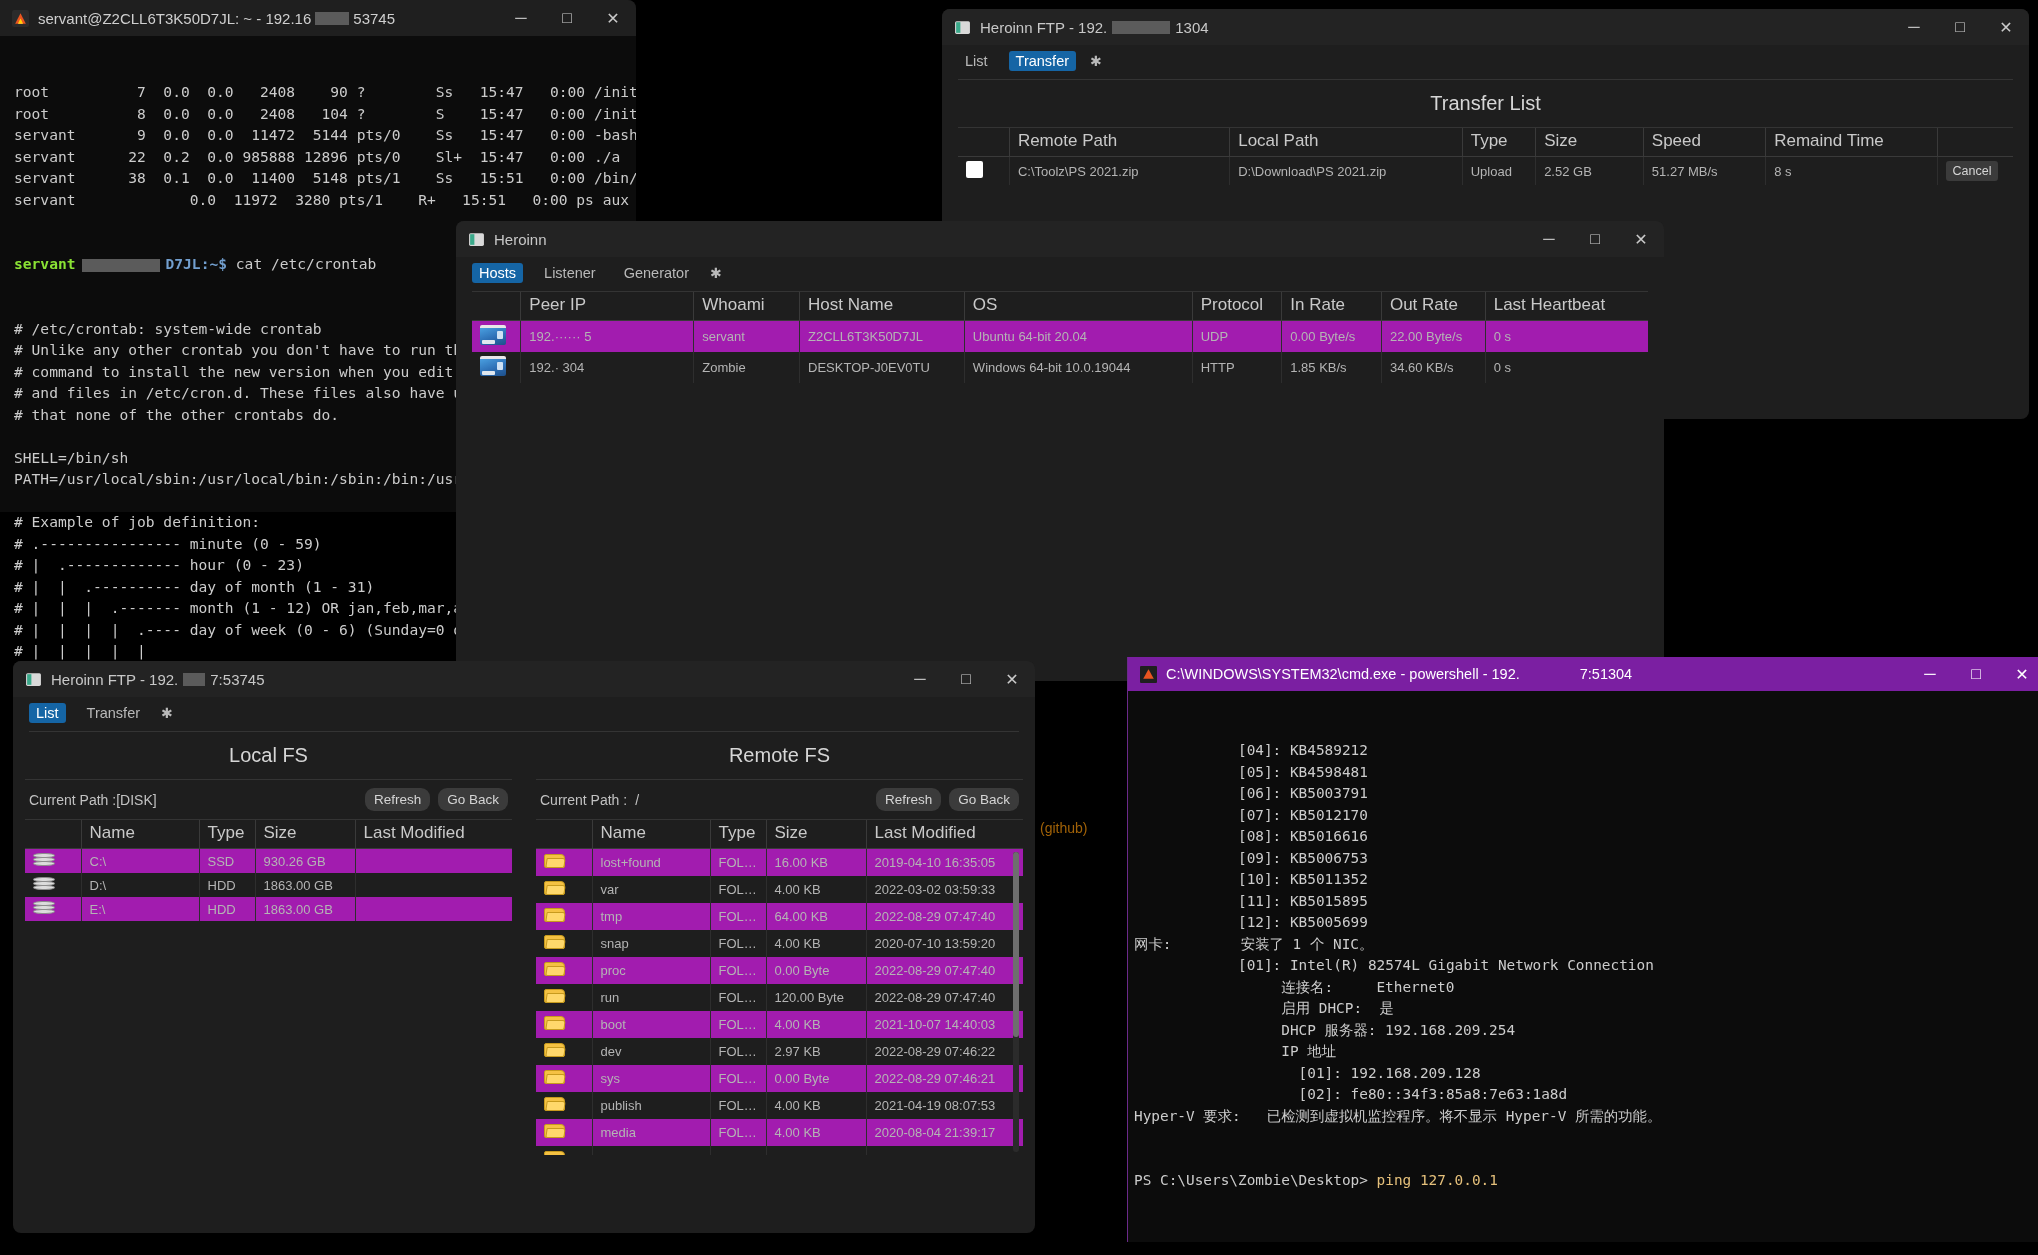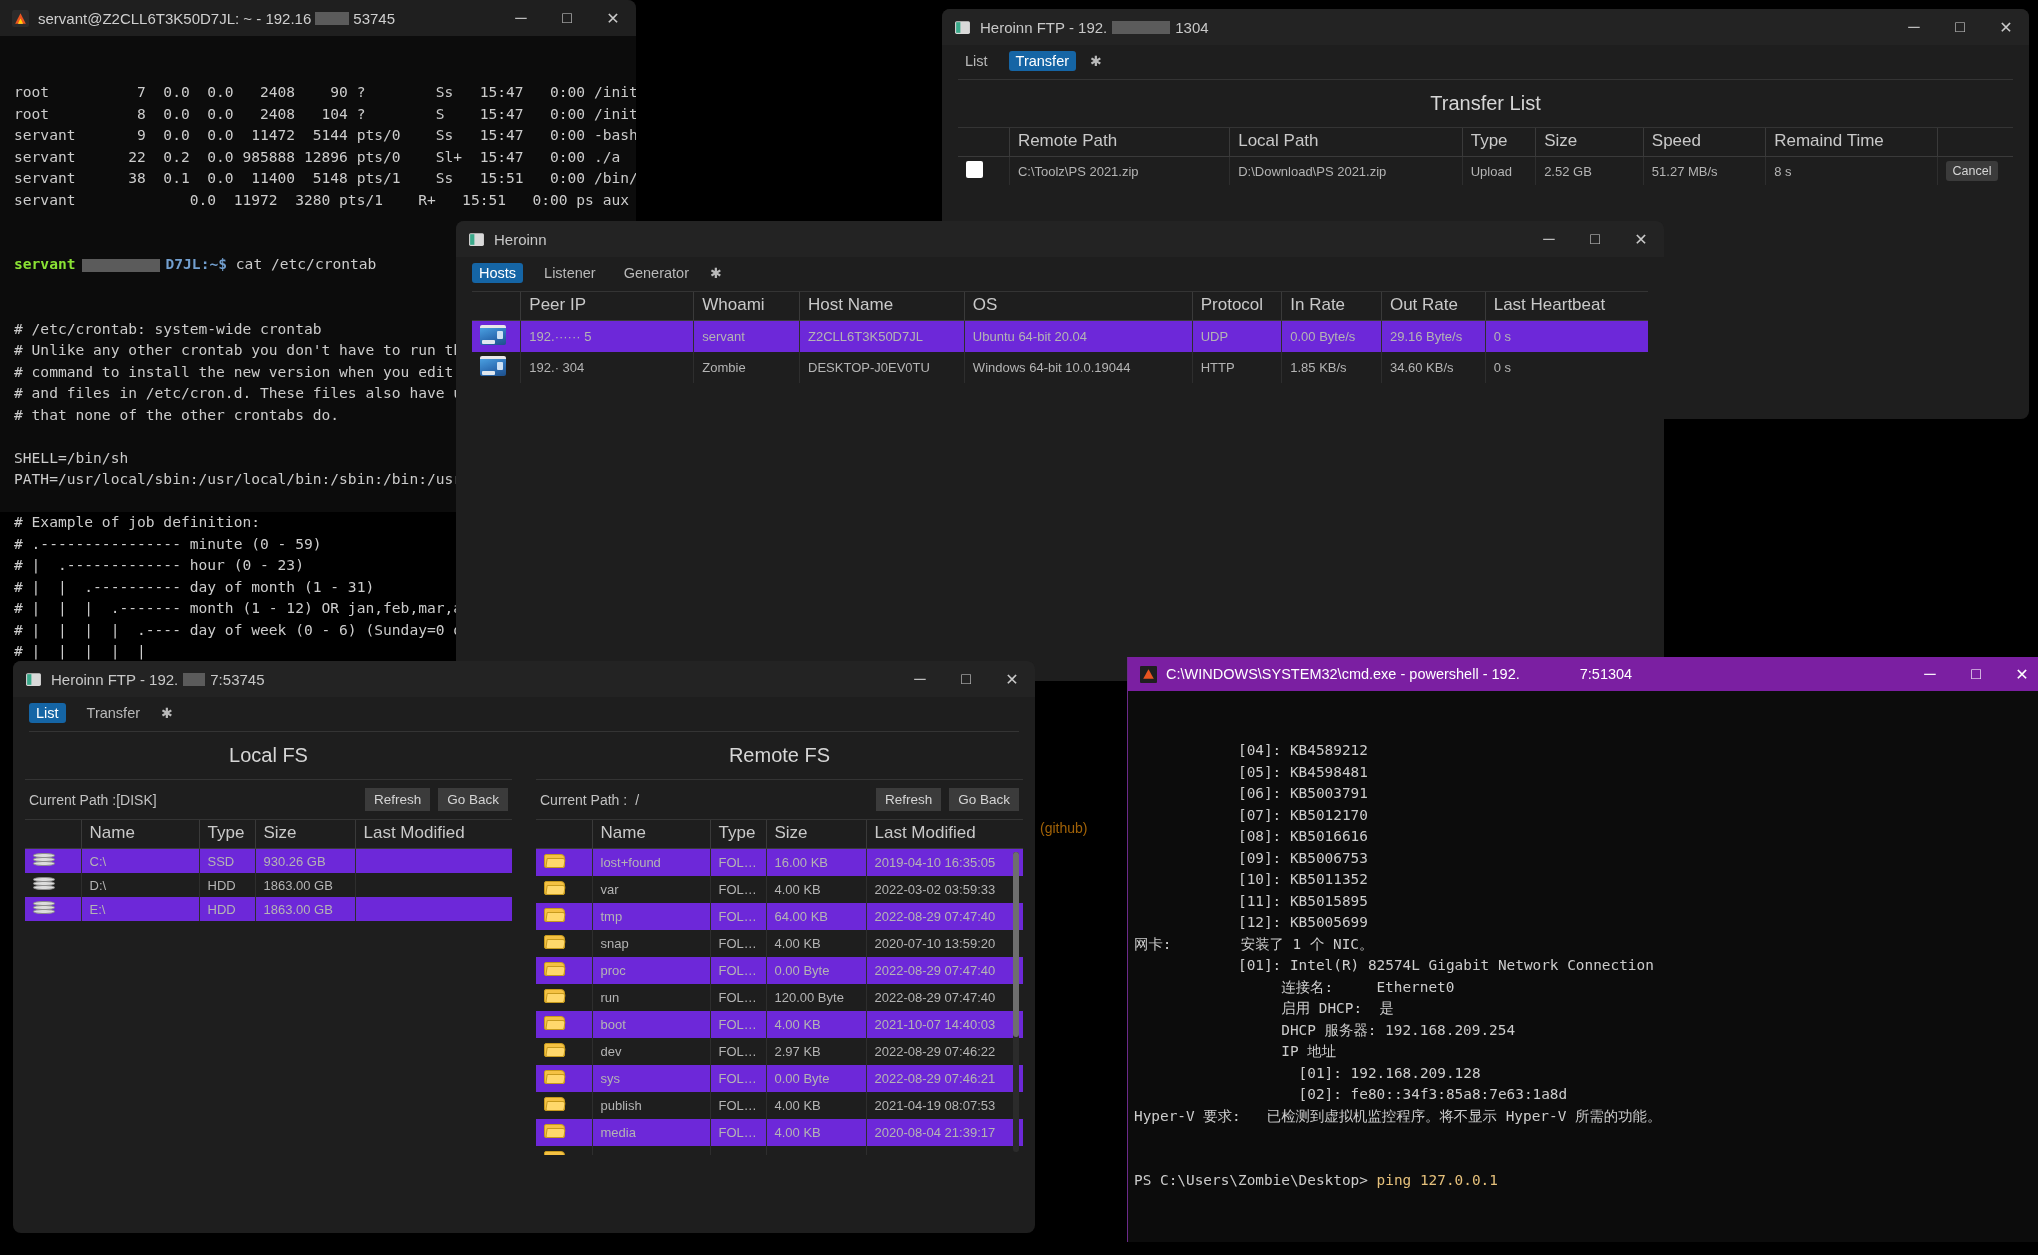--- a/index.html
+++ b/index.html
@@ -97,25 +97,25 @@
     text-align: left; padding: 3px 6px 5px 8px;
     border-left: 1px solid #3a3a3a; border-bottom: 1px solid #3a3a3a;
   }
   table.grid th.nb { border-left: none; }
   table.grid td {
     font-size: 13px; color: #b4b4b4; padding: 4px 6px 4px 8px;
     border-left: 1px solid #2e2e2e; white-space: nowrap;
     overflow: hidden; text-overflow: ellipsis;
   }
   table.grid td.nb { border-left: none; }
-  table.grid tr.alt td { background: #6d28d9; }
+  table.grid tr.alt td { background: #a21caf; }
 
   .btn {
     background: #3b3b3b; color: #d5d5d5; border: none; font-size: 13.5px;
-    padding: 4px 9px; border-radius: 0; font-family: "Liberation Sans", sans-serif;
+    padding: 4px 9px; border-radius: 9px; font-family: "Liberation Sans", sans-serif;
   }
   .cancel-btn { background: #3b3b3b; color: #d5d5d5; font-size: 12.5px; padding: 3px 7px; border-radius: 3px; display:inline-block;}
   .chk { width: 17px; height: 17px; background: #ffffff; display: inline-block; border-radius: 2px; }
 
   
   .host-thumb {
     width: 26px; height: 20px; border-radius: 2px;
     background: linear-gradient(160deg,#4a9fe0 0%, #2d6fb5 55%, #1d4f8a 100%);
     border-top: 3px solid #e8e8e8; position: relative; display:inline-block;
   }
@@ -306,21 +306,21 @@
           </thead>
         <tbody id="hosts-body">
             <tr class="alt">
               <td class="nb"><span class="host-thumb"></span></td>
               <td>192.······      5</td>
               <td>servant</td>
               <td>Z2CLL6T3K50D7JL</td>
               <td>Ubuntu 64-bit 20.04</td>
               <td>UDP</td>
               <td>0.00 Byte/s</td>
-              <td>29.16 Byte/s</td>
+              <td>22.00 Byte/s</td>
               <td>0 s</td>
             </tr>
             <tr>
               <td class="nb"><span class="host-thumb"></span></td>
               <td>192.·           304</td>
               <td>Zombie</td>
               <td>DESKTOP-J0EV0TU</td>
               <td>Windows 64-bit 10.0.19044</td>
               <td>HTTP</td>
               <td>1.85 KB/s</td>

